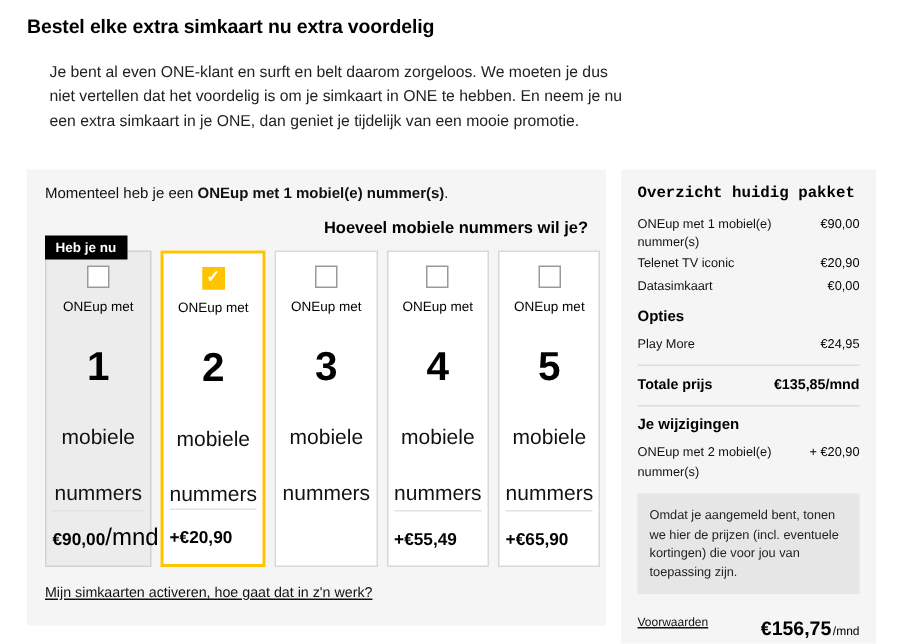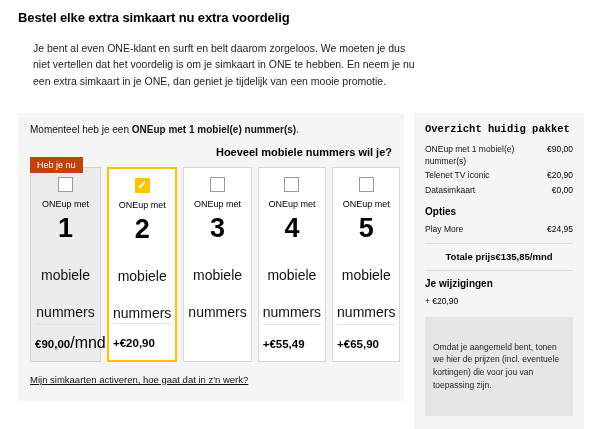--- a/index.html
+++ b/index.html
@@ -36,57 +36,57 @@
   .card {
     width: 71px; background: #ffffff; border: 1px solid #d8d8d8;
     display: flex; flex-direction: column; align-items: center;
     padding: 9px 4px 0 4px; position: relative; min-height: 178px;
   }
   .card.current { background: #ececec; border-color: #d2d2d2; }
   .card.selected { border: 2px solid #ffc400; background: #fff; }
 
   .badge {
     position: absolute; top: -11px; left: -1px;
-    background: #c2410c; color: #fff; font-size: 9px; font-weight: normal;
+    background: #000000; color: #fff; font-size: 9px; font-weight: bold;
     padding: 3px 7px 3px 7px;
   }
   .card.current { margin-top: 0; }
 
   .cbox {
     width: 15px; height: 15px; border: 1px solid #9a9a9a; background: #fff;
     margin-bottom: 7px;
   }
   .cbox.checked {
     background: #ffc400; border-color: #ffc400; color: #fff;
     font-size: 11px; line-height: 13px; text-align: center; font-weight: bold;
   }
-  .oneup { font-size: 9px; text-align: left; line-height: 1.25; margin-bottom: 2px; }
+  .oneup { font-size: 9px; text-align: left; line-height: 1.25; margin-bottom: 18px; }
   .num { font-size: 27px; font-weight: bold; line-height: 1.15; margin: 1px 0 4px 0; }
   .mob { font-size: 14px; text-align: left; line-height: 1.35; color: #111; margin-top: 18px; }
   .price-wrap {
     margin-top: auto; width: 100%; border-top: 1px solid #e2e2e2;
     padding: 9px 0 9px 0; text-align: left;
   }
   .price { font-size: 11.5px; font-weight: bold; }
 
   .activate {
     font-size: 9.5px; margin-top: 12px; color: #111;
     text-decoration: underline; display: inline-block; cursor: pointer;
   }
 
   
   .r-title { font-size: 10.5px; font-weight: bold; margin: 0 0 8px 0; font-family: Liberation Mono, monospace; }
   .r-row { display: flex; justify-content: space-between; font-size: 8.5px; line-height: 1.45; margin-bottom: 2px; gap: 6px; }
   .r-row .lbl { flex: 1; color: #111; }
   .r-row .val { white-space: nowrap; }
   .r-sub { font-size: 10px; font-weight: bold; margin: 10px 0 6px 0; }
   .hr { border-top: 1px solid #dcdcdc; margin: 8px 0 7px 0; }
-  .total-row { display: flex; justify-content: center; font-size: 9.5px; font-weight: bold; }
+  .total-row { display: flex; justify-content: space-between; font-size: 9.5px; font-weight: bold; }
   .note {
-    background: #e6e6e6; font-size: 8.5px; line-height: 1.5; padding: 24px 8px;
+    background: #e6e6e6; font-size: 8.5px; line-height: 1.5; padding: 8px 8px;
     margin: 9px 0 8px 0; color: #222;
   }
   .terms { font-size: 8px; text-decoration: underline; color: #111; }
   .grand {
     display: flex; justify-content: flex-end; align-items: baseline;
     font-size: 13px; font-weight: bold; margin-top: -11px;
   }
   .grand .mnd { font-size: 8px; font-weight: normal; margin-left: 1px; }
   .btn {
     display: block; width: 100%; background: #ffc400; border: none;
@@ -197,20 +197,21 @@
 
       <div class="hr"></div>
       <div class="total-row">
         <span>Totale prijs</span>
         <span>€135,85/mnd</span>
       </div>
 
       <div class="hr"></div>
       <div class="r-sub" style="margin-top:2px">Je wijzigingen</div>
       <div class="r-row">
+        <span class="lbl">ONEup met 2 mobiel(e) nummer(s)</span>
         <span class="val">+ €20,90</span>
       </div>
 
       <div class="note">Omdat je aangemeld bent, tonen we hier de prijzen (incl. eventuele kortingen) die voor jou van toepassing zijn.</div>
 
       <a class="terms">Voorwaarden</a>
       <div class="grand">
         <span>€156,75</span>
           <span class="mnd">/mnd</span>
       </div>

